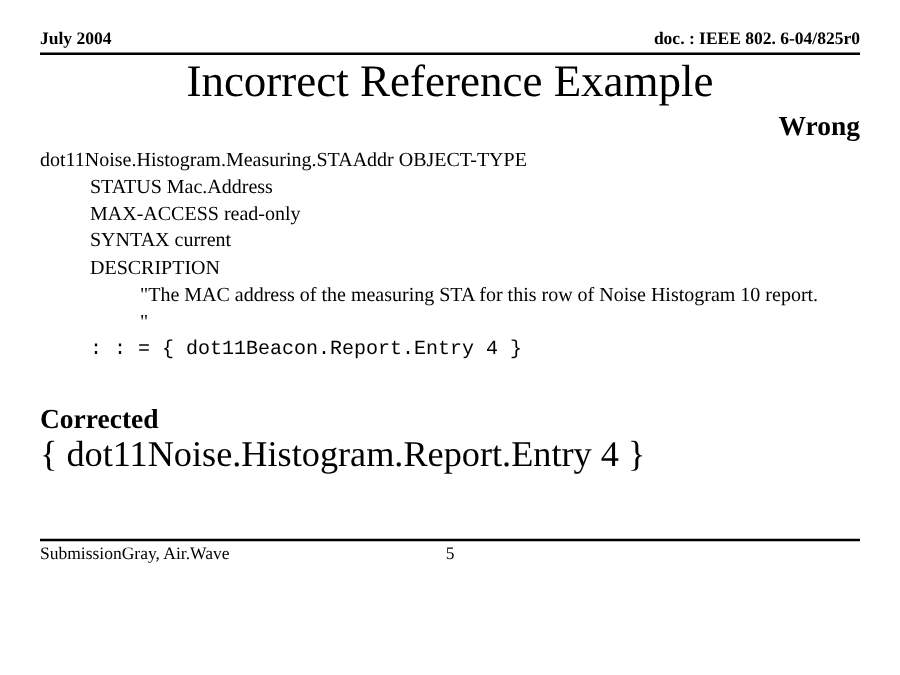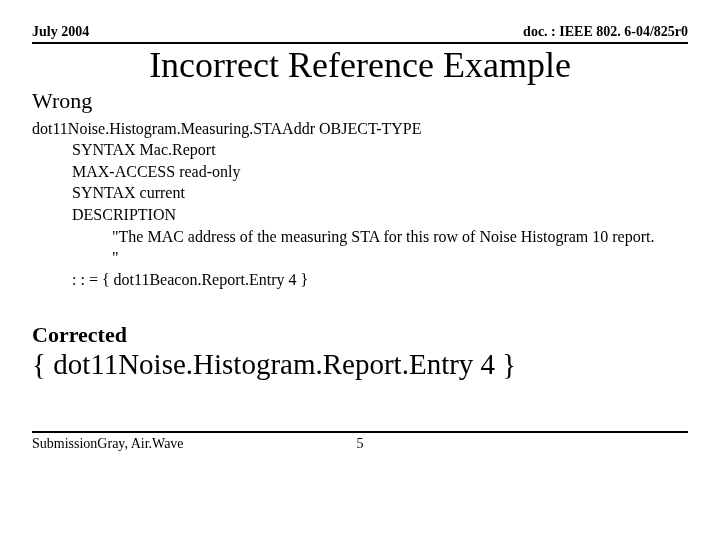--- a/index.html
+++ b/index.html
@@ -31,37 +31,39 @@
     margin-top: 2px;
   }
   .title {
     font-size: 36px;
     text-align: center;
     margin-top: 2px;
     line-height: 1.1;
   }
   .wrong-label {
     font-size: 22px;
-    font-weight: normal;
+    font-weight: bold;
     margin-top: 2px;
+    text-align: right;
   }
   .mib-block {
     font-size: 16px;
     line-height: 1.35;
     margin-top: 4px;
   }
   .mib-ind1 {
     padding-left: 40px;
   }
   .desc-text {
     padding-left: 80px;
     padding-right: 30px;
   }
   .assign {
     padding-left: 40px;
+    font-family: Liberation Mono, monospace;
   }
   .corrected-label {
     font-size: 22px;
     font-weight: bold;
     margin-top: 32px;
   }
   .corrected-line {
     font-size: 29px;
   }
   .ftr {
@@ -97,21 +99,21 @@
     <span>doc. : IEEE 802. 6-04/825r0</span>
   </div>
   <div class="hdr-rule"></div>
 
   <div class="title">Incorrect Reference Example</div>
 
   <div class="wrong-label">Wrong</div>
 
   <div class="mib-block">
     <div>dot11Noise.Histogram.Measuring.STAAddr OBJECT-TYPE</div>
-    <div class="mib-ind1">SYNTAX Mac.Report</div>
+    <div class="mib-ind1">STATUS Mac.Address</div>
     <div class="mib-ind1">MAX-ACCESS read-only</div>
     <div class="mib-ind1">SYNTAX current</div>
     <div class="mib-ind1">DESCRIPTION</div>
     <div class="desc-text">"The MAC address of the measuring STA for this row of Noise Histogram 10 report. "</div>
     <div class="assign">: : = { dot11Beacon.Report.Entry 4 }</div>
   </div>
 
   <div class="corrected-label">Corrected</div>
   <div class="corrected-line">{ dot11Noise.Histogram.Report.Entry 4 }</div>
 

